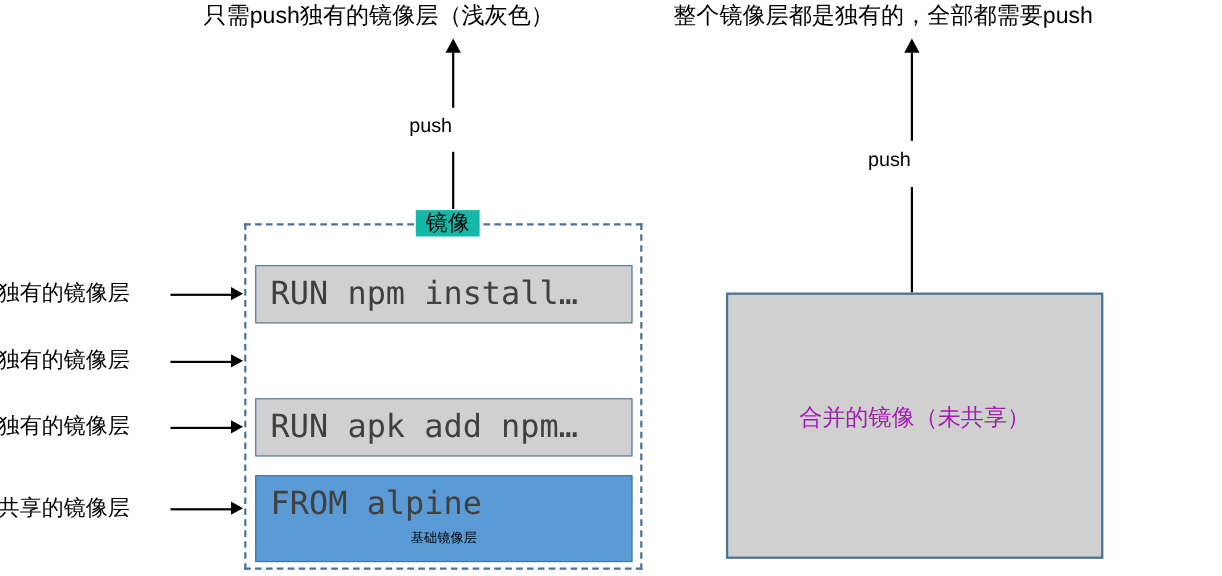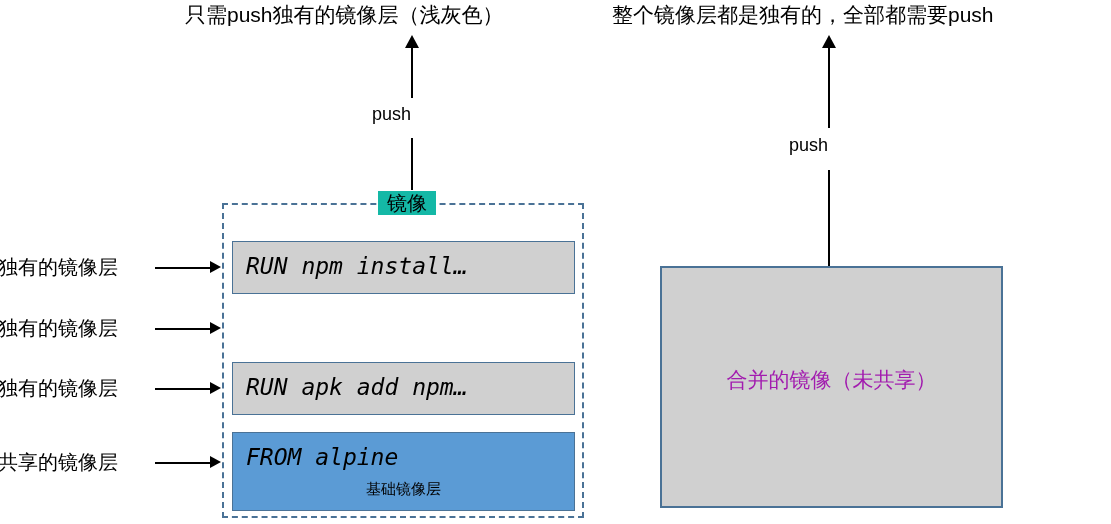--- a/index.html
+++ b/index.html
@@ -101,35 +101,34 @@
     height: 53px;
   }
   .layer-blue {
     background: #5b9bd5;
     height: 79px;
   }
   .layer-cmd {
     position: absolute;
     left: 13px;
     font-family: "DejaVu Sans Mono", "Liberation Mono", monospace;
-    font-size: 23px;
+    font-size: 29px;
     line-height: 27px;
     white-space: nowrap;
-    color: #000000;
-    font-style: italic;
+    color: #404040;
   }
   .layer-gray .layer-cmd { top: 11px; }
   .layer-blue .layer-cmd { top: 11px; }
   .layer-sub {
     position: absolute;
     left: 0;
     right: 0;
     top: 44px;
     text-align: center;
-    font-size: 15px;
+    font-size: 12px;
     line-height: 24px;
     white-space: nowrap;
   }
 
   #layer-run-npm  { top: 241px; }
   #layer-copy-src { top: 302px; }
   #layer-run-apk  { top: 362px; }
   #layer-from-alpine { top: 432px; }
 
   

